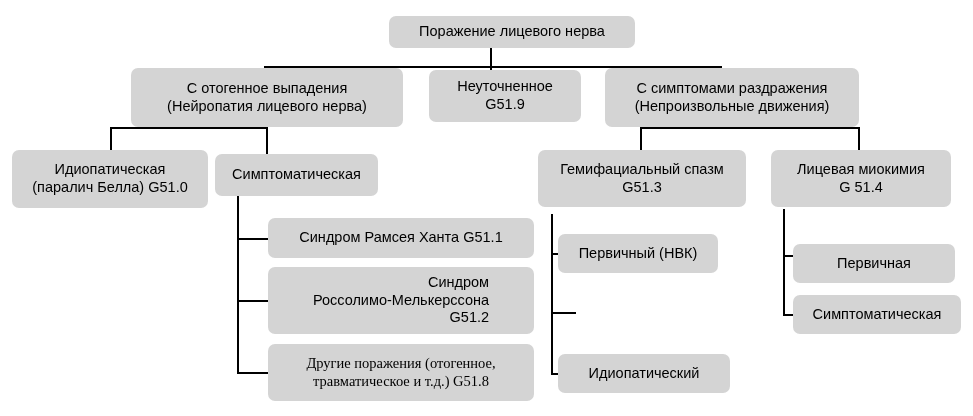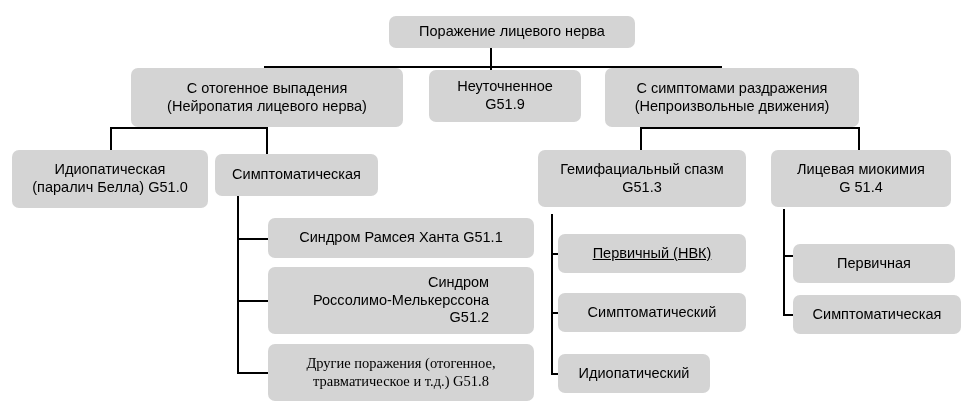--- a/index.html
+++ b/index.html
@@ -93,25 +93,24 @@
   <div class="node" style="left:268px; top:267px; width:266px; height:67px;text-align:right;">Синдром
 Россолимо-Мелькерссона
 G51.2</div>
 
   <div class="node" style="left:268px; top:344px; width:266px; height:57px;font-family:Liberation Serif, serif;">Другие поражения (отогенное,
 травматическое и т.д.) G51.8</div>
 
   <div class="node" style="left:538px; top:150px; width:208px; height:57px;">Гемифациальный спазм
 G51.3</div>
 
-  <div class="node" style="left:558px; top:234px; width:188px; height:39px;text-decoration:underline;">Первичный (НВК)</div>
+  <div class="node" style="left:558px; top:234px; width:160px; height:39px;">Первичный (НВК)</div>
 
-  <div class="node" style="left:558px; top:293px; width:188px; height:39px;">Симптоматический</div>
 
-  <div class="node" style="left:558px; top:354px; width:152px; height:39px;">Идиопатический</div>
+  <div class="node" style="left:558px; top:354px; width:172px; height:39px;">Идиопатический</div>
 
   <div class="node" style="left:771px; top:150px; width:180px; height:57px;">Лицевая миокимия
 G 51.4</div>
 
   <div class="node" style="left:793px; top:236px; width:162px; height:39px;margin-top:8px;">Первичная</div>
 
   <div class="node" style="left:793px; top:295px; width:168px; height:39px;">Симптоматическая</div>
 
 </div>
 

